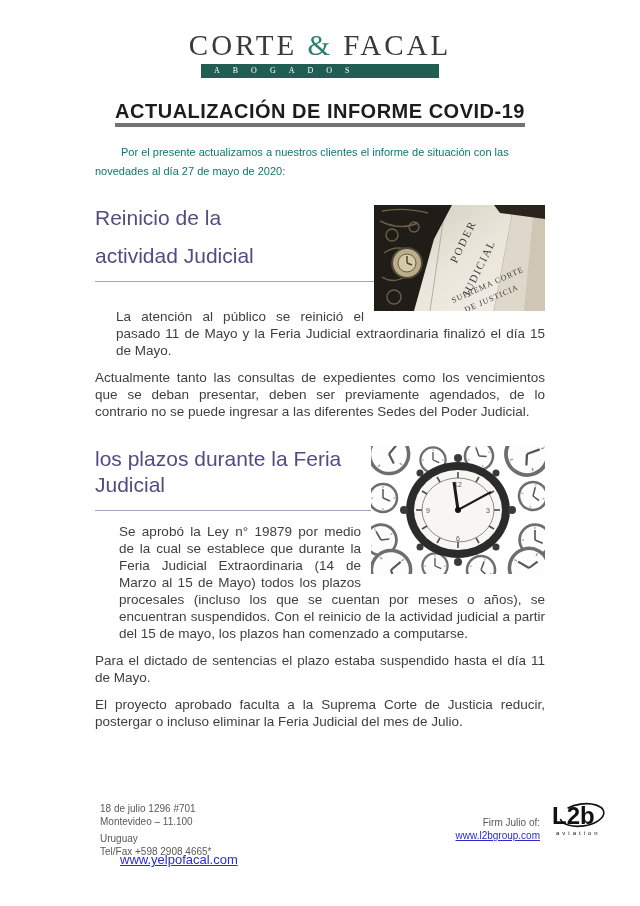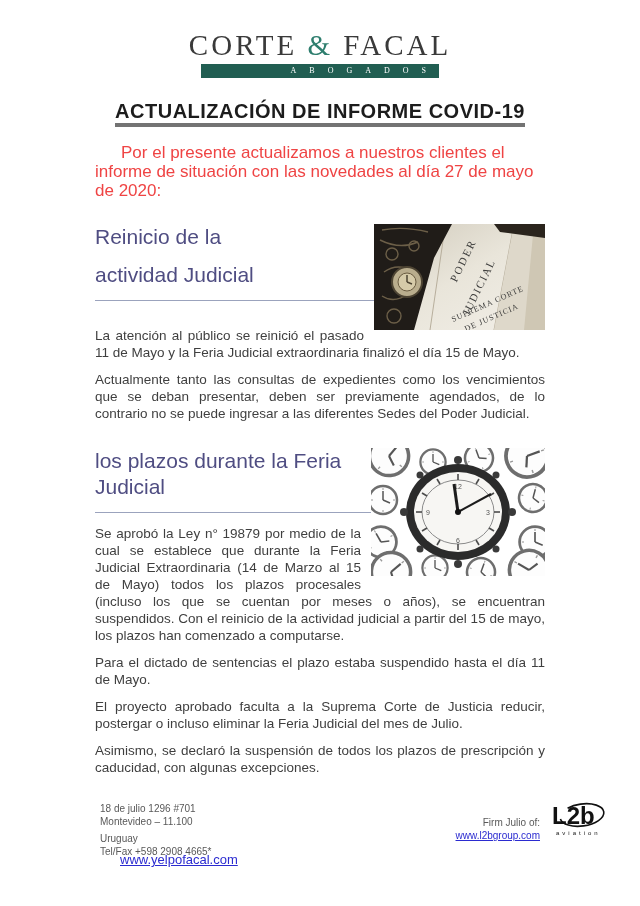--- a/index.html
+++ b/index.html
@@ -10,54 +10,54 @@
   }
   
   .logo-wrap{padding-top:30px;text-align:center;}
   .logo-name{
     font-family:"Liberation Serif",serif;font-size:29px;letter-spacing:3px;
     color:#3a3a3a;line-height:30px;white-space:nowrap;
   }
   .logo-amp{color:#2e7e6e;}
   .logo-bar{
     margin:4px auto 8px auto;width:238px;height:14px;background:#215e52;
-    display:flex;align-items:center;justify-content:flex-end;
+    display:flex;align-items:center;justify-content:flex-start;
   }
   .logo-bar span{
     color:#ffffff;font-size:8px;letter-spacing:13px;padding-left:13px;
     font-family:"Liberation Serif",serif;line-height:14px;
   }
   
   .doc-title{
     margin-top:22px;text-align:center;font-size:20px;font-weight:bold;
     color:#1c1c1c;letter-spacing:0.5px;
   }
   .doc-title span{border-bottom:4px solid #737373;padding-bottom:1px;}
   
   .content{padding:0 95px;}
   .intro{
-    margin-top:20px;font-size:17px;line-height:19px;color:#ef4444;
+    margin-top:20px;font-size:11px;line-height:19px;color:#0f766e;
     text-indent:26px;
   }
   .section{margin-top:26px;}
   .sec1{margin-top:24px;}
   .sec2{margin-top:26px;}
   .float-img{float:right;margin:0 0 8px 10px;display:block;}
   .sec-heading{
     color:#4f4d82;font-size:21px;line-height:26px;font-weight:400;
   }
   .sec-heading .hline{display:block;margin-bottom:12px;}
   .rule{height:1px;background:#9ba3bd;margin:10px 0 0 0;}
   .sec1 .rule{margin-top:8px;}
   .body-p{
     font-size:13.5px;line-height:17px;text-align:justify;color:#3f3f3f;
     margin:10px 0 0 0;
   }
-  .sec1 .first-p{margin-top:26px;}
-  .sec2 .first-p{margin-top:12px;}
+  .sec1 .first-p{margin-top:26px;margin-left:21px;}
+  .sec2 .first-p{margin-top:12px;margin-left:24px;}
   .clearfix::after{content:"";display:block;clear:both;}
   
   .footer{
     position:absolute;left:0;right:0;top:798px;height:80px;font-size:10px;
     color:#595959;line-height:13px;
   }
   .footer-left{position:absolute;left:100px;top:4px;}
   .footer-gap{height:4px;}
   .footer-link{
     position:absolute;left:100px;top:55px;color:#2b2bd0;text-decoration:underline;
@@ -223,21 +223,20 @@
       </svg>
 
       <div class="sec-heading">
         <span class="hline">los plazos durante la Feria Judicial</span>
       </div>
       <div class="rule"></div>
 
       <p class="body-p first-p">Se aprobó la Ley n° 19879 por medio de la cual se establece que durante la Feria Judicial Extraordinaria (14 de Marzo al 15 de Mayo) todos los plazos procesales (incluso los que se cuentan por meses o años), se encuentran suspendidos. Con el reinicio de la actividad judicial a partir del 15 de mayo, los plazos han comenzado a computarse.</p>
       <p class="body-p">Para el dictado de sentencias el plazo estaba suspendido hasta el día 11 de Mayo.</p>
       <p class="body-p">El proyecto aprobado faculta a la Suprema Corte de Justicia reducir, postergar o incluso eliminar la Feria Judicial del mes de Julio.</p>
-      <p class="body-p">Asimismo, se declaró la suspensión de todos los plazos de prescripción y caducidad, con algunas excepciones.</p>
     </div>
   </div>
 
   <div class="footer">
     <div class="footer-left">
       <div>18 de julio 1296 #701</div>
       <div>Montevideo – 11.100</div>
       <div class="footer-gap"></div>
       <div>Uruguay</div>
       <div>Tel/Fax +598 2908 4665*</div>

